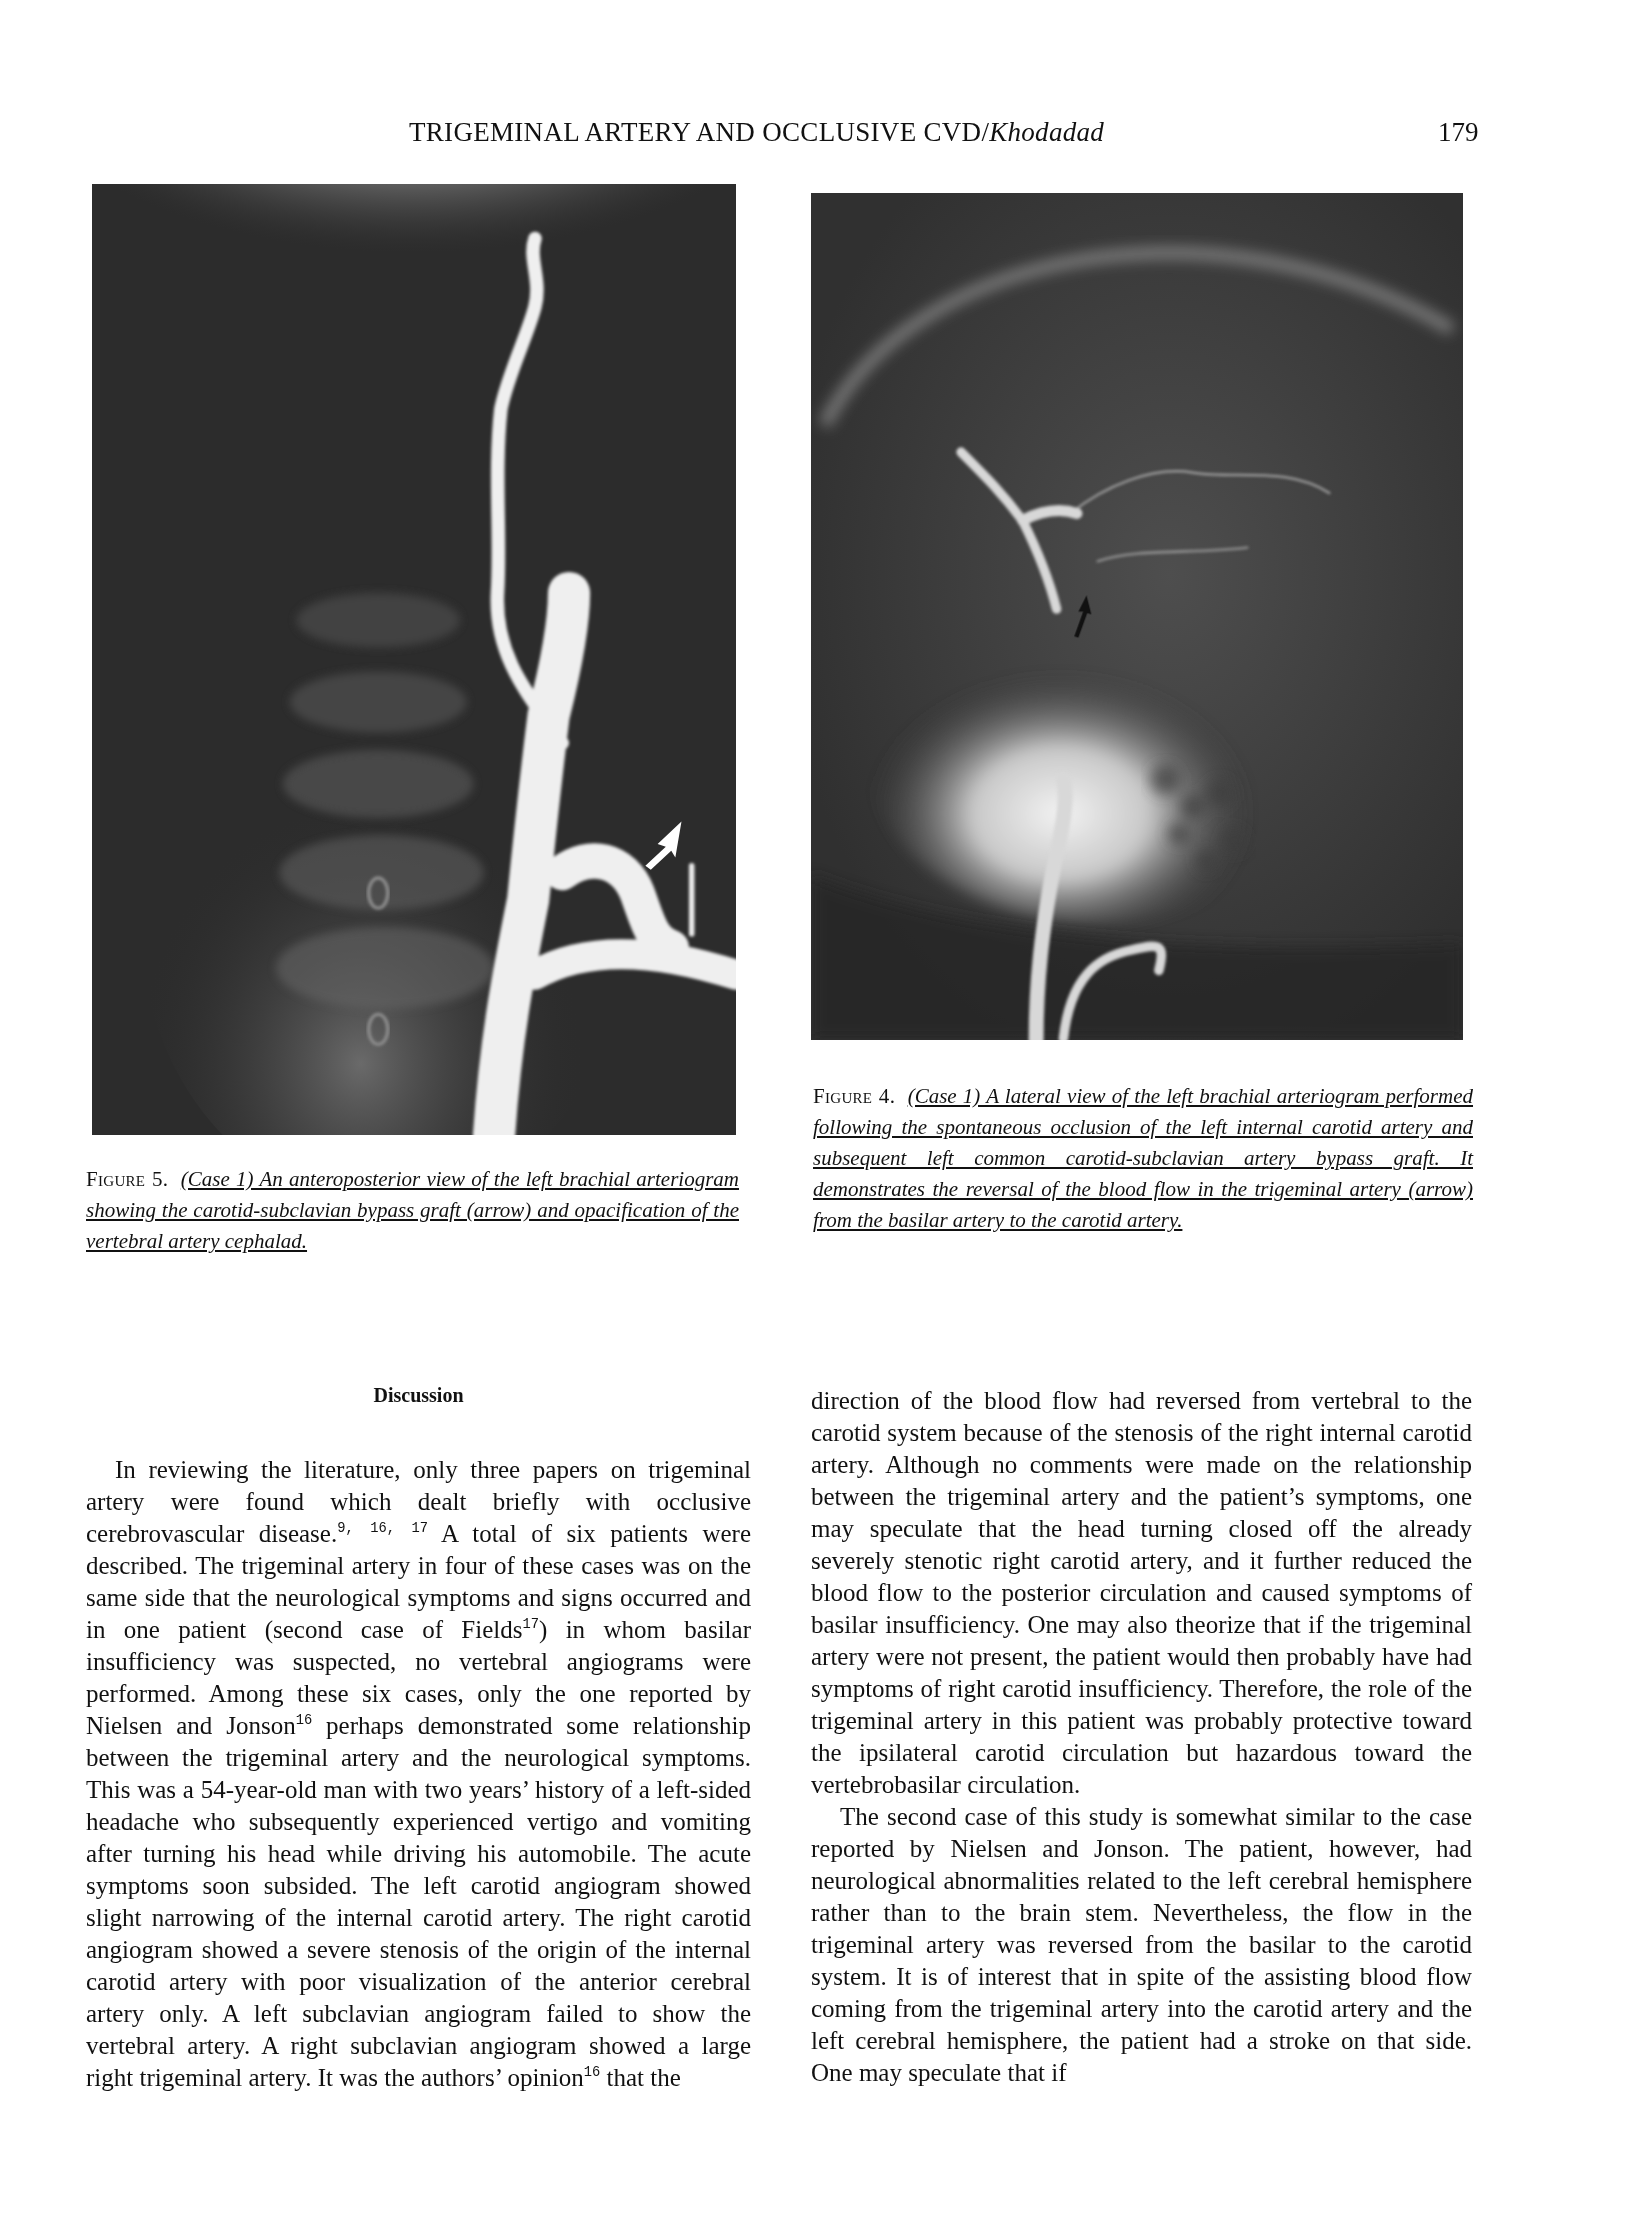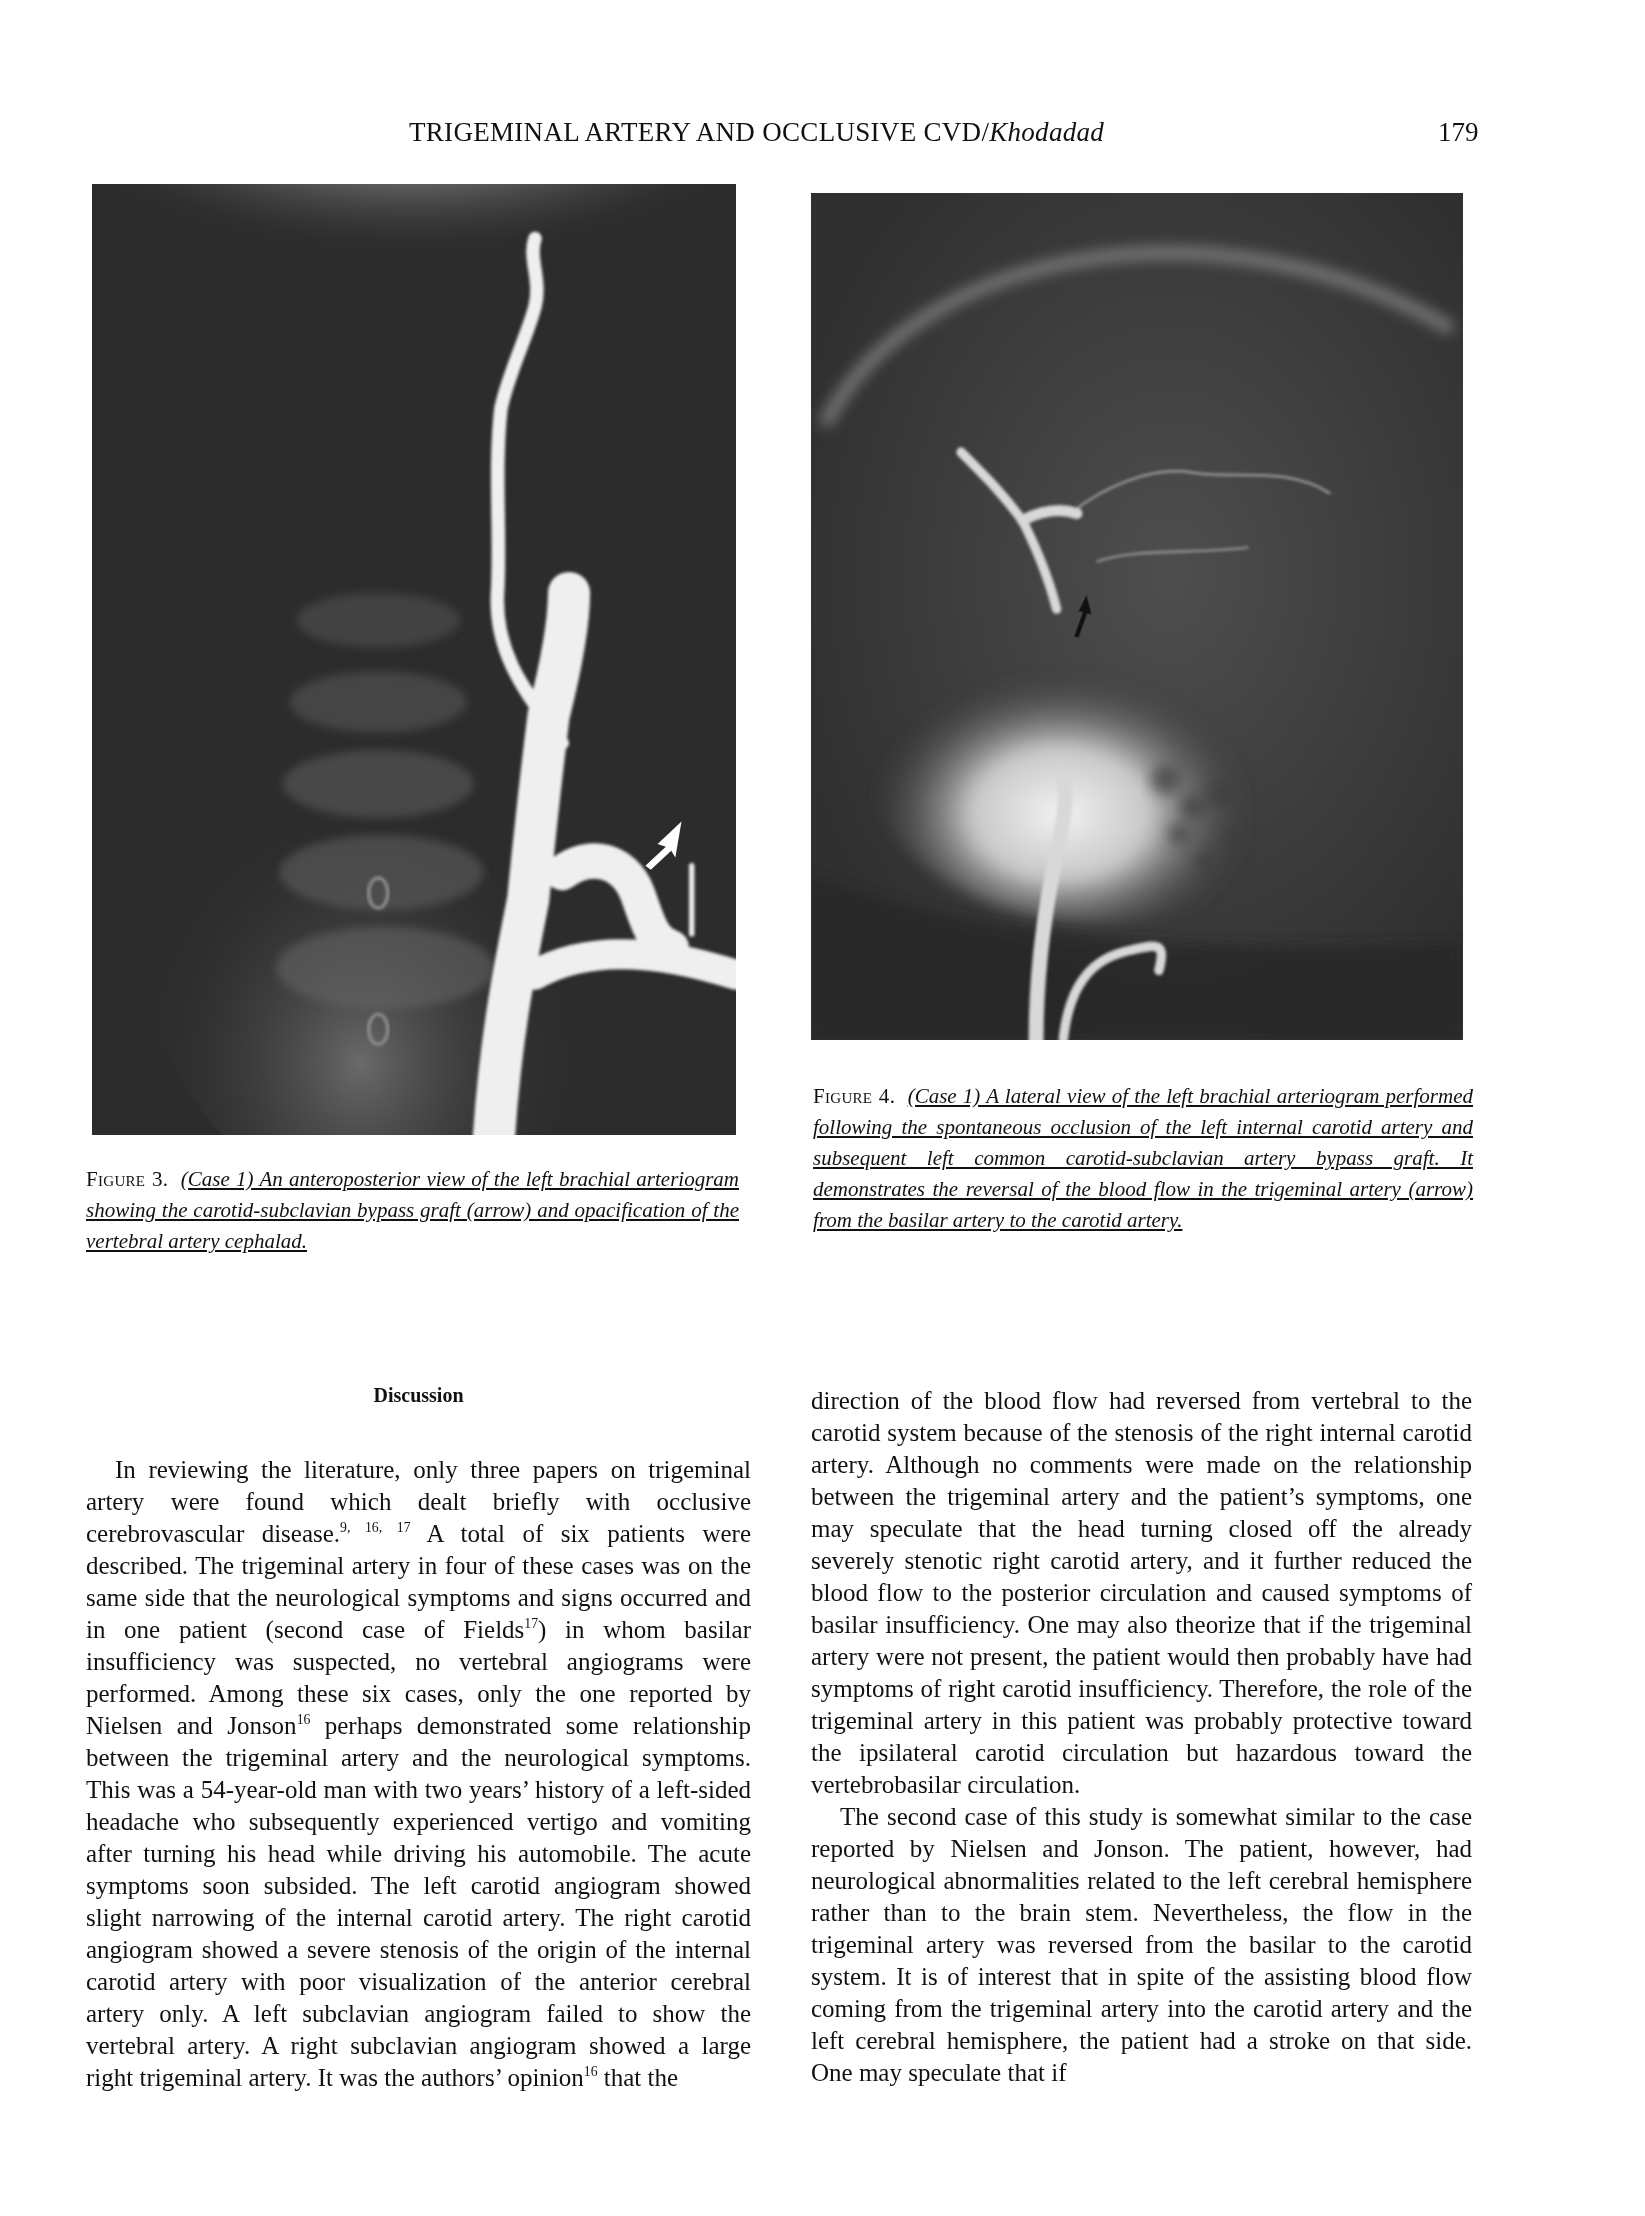--- a/index.html
+++ b/index.html
@@ -24,21 +24,21 @@
   #cap4 { left: 813px; top: 1081px; width: 660px; }
 
   .col { position: absolute; font-size: 25px; line-height: 32px; text-align: justify;
          font-family: "Liberation Serif", serif; }
   .col p { margin: 0; text-indent: 0; }
   .col p.ind { text-indent: 29px; }
   #col-left { left: 86px; top: 1454px; width: 665px; }
   #col-right { left: 811px; top: 1385px; width: 661px; }
   .section-heading { position: absolute; left: 86px; top: 1384px; width: 665px; text-align: center;
                      font-weight: bold; font-size: 20px; }
-  sup { font-size: 0.55em; vertical-align: 0.7em; line-height: 0; }
+  sup { font-size: 0.55em; vertical-align: 0.7em; line-height: 0; font-family: Liberation Mono, monospace; }
 </style>
 </head>
 <body>
 
 <div class="running-head">
   <div class="rh-title"><span>TRIGEMINAL ARTERY AND OCCLUSIVE CVD/</span><i>Khodadad</i></div>
   <div class="rh-page">179</div>
 </div>
 
 <div class="figure" id="fig3">
@@ -126,21 +126,21 @@
       <path d="M 380 470 C 430 430, 500 400, 560 410 C 620 420, 700 400, 760 440" stroke-width="3" opacity="0.7"></path>
       <path d="M 420 540 C 480 520, 560 530, 640 520" stroke-width="3" opacity="0.6"></path>
     </g>
     <g>
       <polygon points="404,590 392,614 399,614 386,650 392,652 405,616 411,618" fill="#111111"></polygon>
     </g>
   </svg>
 </div>
 
 <div class="caption" id="cap3">
-  <span class="lab">Figure 3.</span>&nbsp;
+  <span class="lab">Figure 5.</span>&nbsp;
   <span class="txt">(Case 1) An anteroposterior view of the left brachial arteriogram showing the carotid-subclavian bypass graft (arrow) and opacification of the vertebral artery cephalad.</span>
 </div>
 <div class="caption" id="cap4">
   <span class="lab">Figure 4.</span>&nbsp;
   <span class="txt">(Case 1) A lateral view of the left brachial arteriogram performed following the spontaneous occlusion of the left internal carotid artery and subsequent left common carotid-subclavian artery bypass graft. It demonstrates the reversal of the blood flow in the trigeminal artery (arrow) from the basilar artery to the carotid artery.</span>
 </div>
 
 <div class="section-heading">Discussion</div>
 
 <div class="col" id="col-left">

